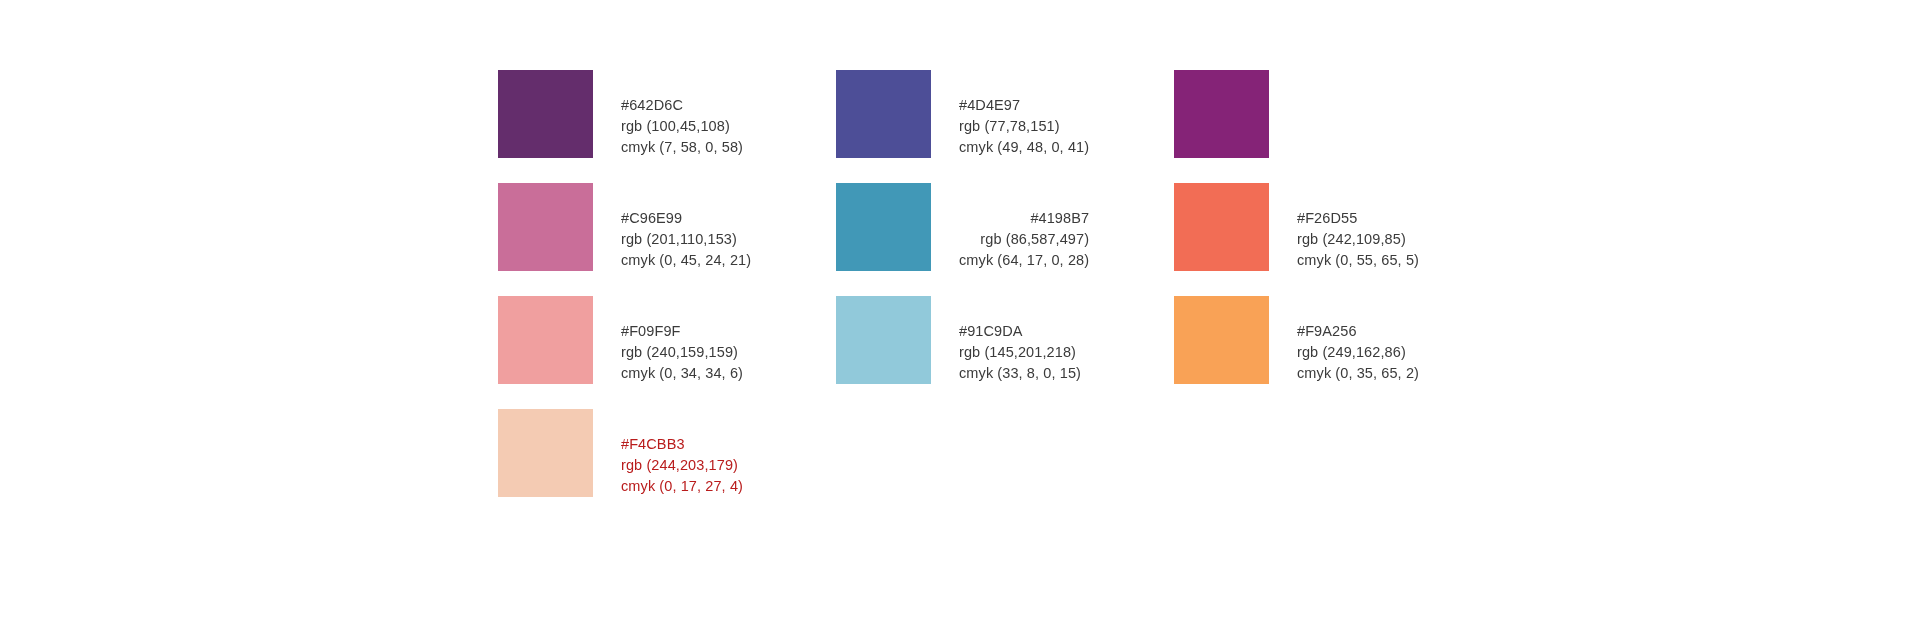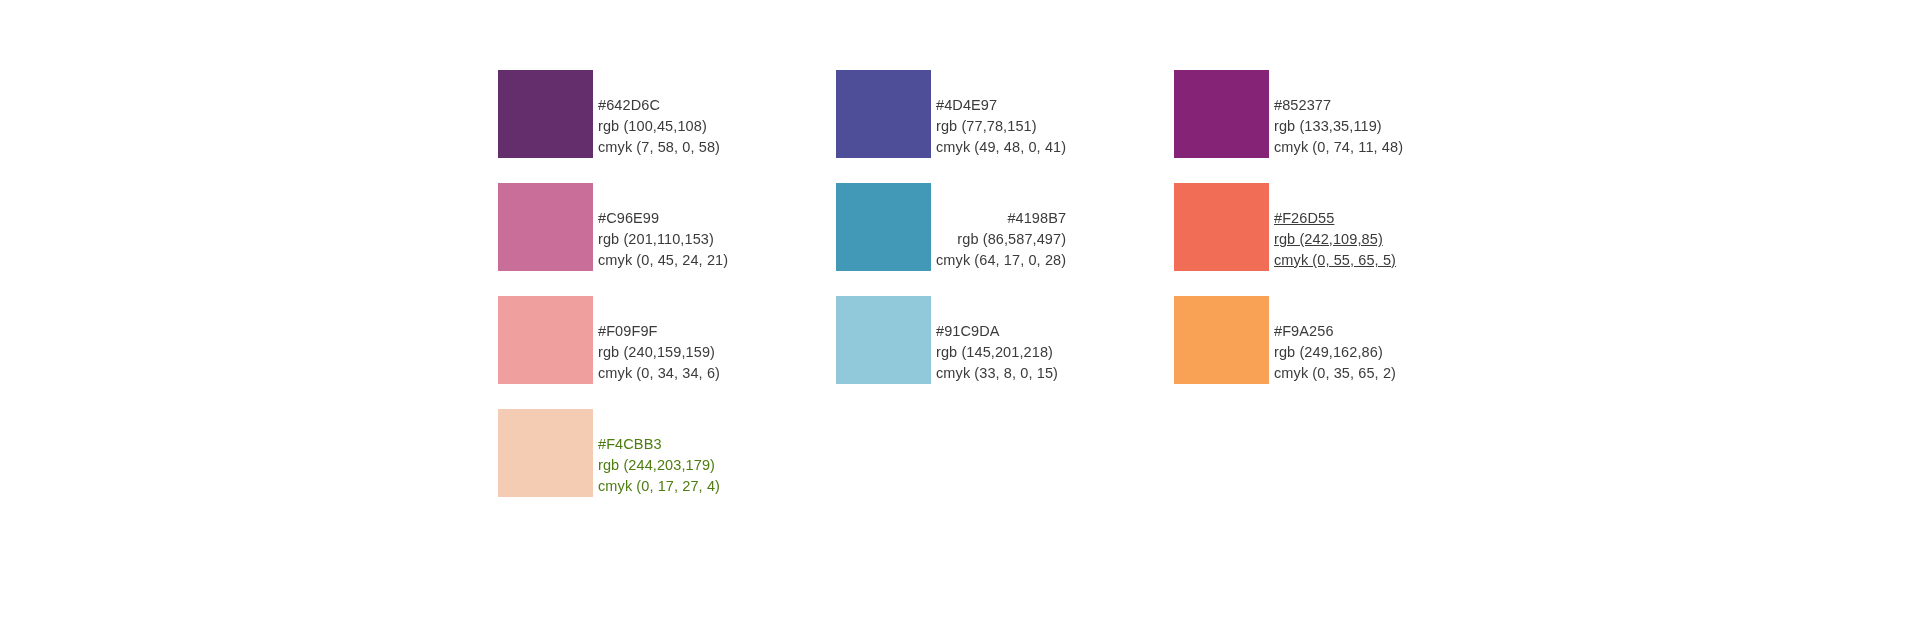--- a/index.html
+++ b/index.html
@@ -37,21 +37,21 @@
   .swatch-entry.is-empty {
     visibility: hidden;
   }
   .swatch-chip {
     width: 95px;
     height: 88px;
     flex: 0 0 95px;
     background: #ffffff;
   }
   .swatch-info {
-    margin-left: 5px;
+    margin-left: 28px;
     padding-top: 25px;
     color: #3b3b3b;
     font-size: 14.5px;
     line-height: 21px;
     white-space: nowrap;
     letter-spacing: 0.1px;
   }
   .swatch-hex,
   .swatch-rgb,
   .swatch-cmyk {
@@ -74,45 +74,40 @@
       <div class="swatch-entry">
         <div class="swatch-chip" style="background: rgb(77, 78, 151);"></div>
         <div class="swatch-info" style="color: rgb(59, 59, 59);">
           <span class="swatch-hex">#4D4E97</span>
           <span class="swatch-rgb">rgb (77,78,151)</span>
           <span class="swatch-cmyk">cmyk (49, 48, 0, 41)</span>
         </div>
       </div>
       <div class="swatch-entry">
         <div class="swatch-chip" style="background: rgb(133, 35, 119);"></div>
-        <div class="swatch-info" style="color: rgb(59, 59, 59);">
-          <span class="swatch-hex">#852377</span>
-          <span class="swatch-rgb">rgb (133,35,119)</span>
-          <span class="swatch-cmyk">cmyk (0, 74, 11, 48)</span>
-        </div>
       </div>
       <div class="swatch-entry">
         <div class="swatch-chip" style="background: rgb(201, 110, 153);"></div>
         <div class="swatch-info" style="color: rgb(59, 59, 59);">
           <span class="swatch-hex">#C96E99</span>
           <span class="swatch-rgb">rgb (201,110,153)</span>
           <span class="swatch-cmyk">cmyk (0, 45, 24, 21)</span>
         </div>
       </div>
       <div class="swatch-entry">
         <div class="swatch-chip" style="background: rgb(65, 152, 183);"></div>
         <div class="swatch-info" style="color: rgb(59, 59, 59); text-align: right;">
           <span class="swatch-hex">#4198B7</span>
           <span class="swatch-rgb">rgb (86,587,497)</span>
           <span class="swatch-cmyk">cmyk (64, 17, 0, 28)</span>
         </div>
       </div>
       <div class="swatch-entry">
         <div class="swatch-chip" style="background: rgb(242, 109, 85);"></div>
-        <div class="swatch-info" style="color: rgb(59, 59, 59); text-decoration: underline;">
+        <div class="swatch-info" style="color: rgb(59, 59, 59);">
           <span class="swatch-hex">#F26D55</span>
           <span class="swatch-rgb">rgb (242,109,85)</span>
           <span class="swatch-cmyk">cmyk (0, 55, 65, 5)</span>
         </div>
       </div>
       <div class="swatch-entry">
         <div class="swatch-chip" style="background: rgb(240, 159, 159);"></div>
         <div class="swatch-info" style="color: rgb(59, 59, 59);">
           <span class="swatch-hex">#F09F9F</span>
           <span class="swatch-rgb">rgb (240,159,159)</span>
@@ -130,21 +125,21 @@
       <div class="swatch-entry">
         <div class="swatch-chip" style="background: rgb(249, 162, 86);"></div>
         <div class="swatch-info" style="color: rgb(59, 59, 59);">
           <span class="swatch-hex">#F9A256</span>
           <span class="swatch-rgb">rgb (249,162,86)</span>
           <span class="swatch-cmyk">cmyk (0, 35, 65, 2)</span>
         </div>
       </div>
       <div class="swatch-entry">
         <div class="swatch-chip" style="background: rgb(244, 203, 179);"></div>
-        <div class="swatch-info" style="color: #4d7c0f;">
+        <div class="swatch-info" style="color: #b91c1c;">
           <span class="swatch-hex">#F4CBB3</span>
           <span class="swatch-rgb">rgb (244,203,179)</span>
           <span class="swatch-cmyk">cmyk (0, 17, 27, 4)</span>
         </div>
       </div>
       <div class="swatch-entry is-empty">
         <div class="swatch-chip" style="background: rgb(255, 255, 255);"></div>
         <div class="swatch-info" style="color: rgb(59, 59, 59);">
           <span class="swatch-hex"></span>
           <span class="swatch-rgb"></span>

